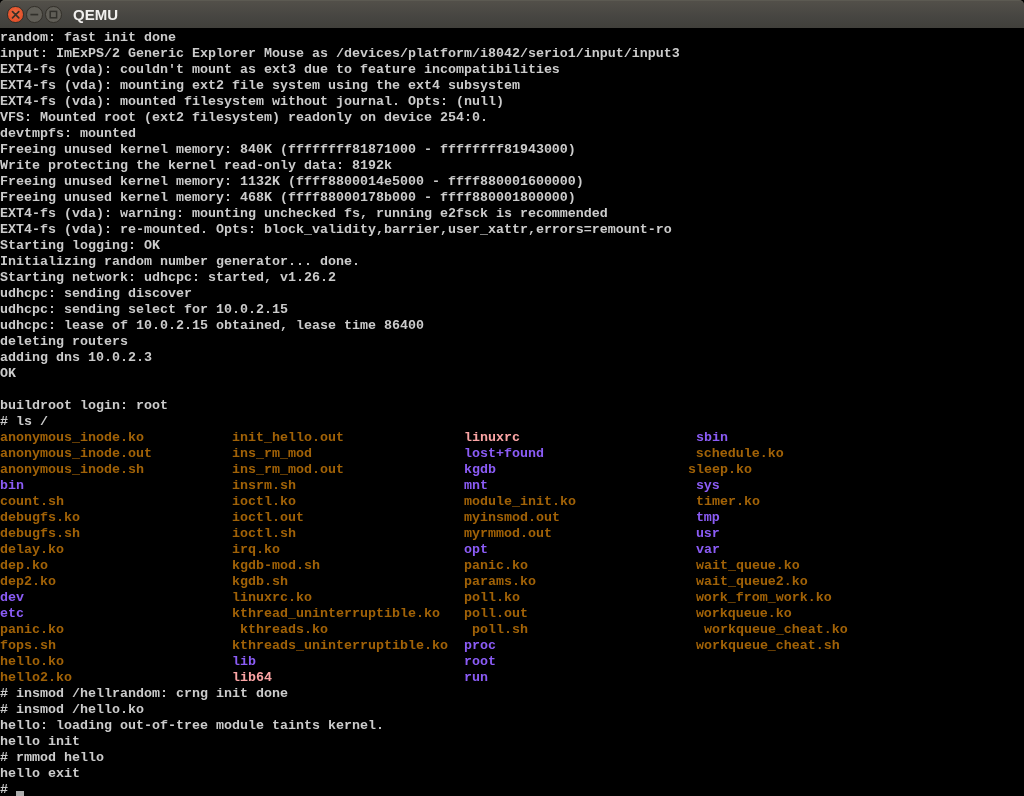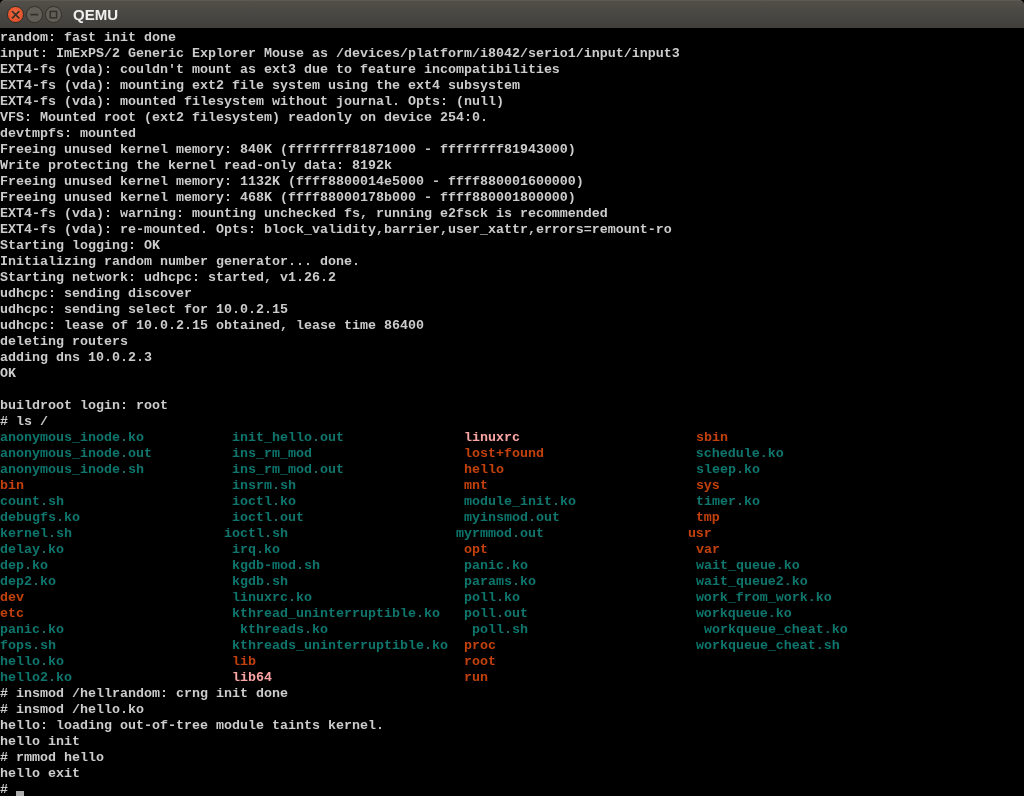--- a/index.html
+++ b/index.html
@@ -12,22 +12,22 @@
   }
   .btn { position:absolute; top:6.2px; width:16.5px; height:16.5px; border-radius:50%; box-sizing:border-box; }
   #term {
     position:absolute; left:0; top:28px; width:1024px; height:702px;
     margin:0; background:#000; padding-top:2px; box-sizing:border-box;
     font-family:"Liberation Mono", monospace;
     font-size:13.331px; line-height:16px; font-weight:bold;
     color:#cccccc; white-space:pre;
     -webkit-font-smoothing:antialiased;
   }
-  .g { color:#0f766e; }
-  .b { color:#c2410c; }
+  .g { color:#a16207; }
+  .b { color:#8b5cf6; }
   .c { color:#fca5a5; }
   #cursor { position:absolute; left:16px; top:791px; width:8px; height:5px; background:#ababab; }
 </style>
 </head>
 <body>
 <div id="titlebar">
   <div class="btn" style="left:7.3px; background:radial-gradient(circle at 50% 42%, #ed6c42 0%, #e4562f 55%, #db4722 100%); border:1.5px solid #322f29;"></div>
   <div class="btn" style="left:26.1px; background:#605e57; border:1.5px solid #322f29;"></div>
   <div class="btn" style="left:45.1px; background:#605e57; border:1.5px solid #322f29;"></div>
   <svg width="1024" height="28" style="position:absolute;left:0;top:0" viewBox="0 0 1024 28">
@@ -57,25 +57,25 @@
 udhcpc: sending select for 10.0.2.15
 udhcpc: lease of 10.0.2.15 obtained, lease time 86400
 deleting routers
 adding dns 10.0.2.3
 OK
 
 buildroot login: root
 # ls /
 <span class="g">anonymous_inode.ko</span>           <span class="g">init_hello.out</span>               <span class="c">linuxrc</span>                      <span class="b">sbin</span>
 <span class="g">anonymous_inode.out</span>          <span class="g">ins_rm_mod</span>                   <span class="b">lost+found</span>                   <span class="g">schedule.ko</span>
-<span class="g">anonymous_inode.sh</span>           <span class="g">ins_rm_mod.out</span>               <span class="b">hello</span>                        <span class="g">sleep.ko</span>
+<span class="g">anonymous_inode.sh</span>           <span class="g">ins_rm_mod.out</span>               <span class="b">kgdb</span>                        <span class="g">sleep.ko</span>
 <span class="b">bin</span>                          <span class="g">insrm.sh</span>                     <span class="b">mnt</span>                          <span class="b">sys</span>
 <span class="g">count.sh</span>                     <span class="g">ioctl.ko</span>                     <span class="g">module_init.ko</span>               <span class="g">timer.ko</span>
 <span class="g">debugfs.ko</span>                   <span class="g">ioctl.out</span>                    <span class="g">myinsmod.out</span>                 <span class="b">tmp</span>
-<span class="g">kernel.sh</span>                   <span class="g">ioctl.sh</span>                     <span class="g">myrmmod.out</span>                  <span class="b">usr</span>
+<span class="g">debugfs.sh</span>                   <span class="g">ioctl.sh</span>                     <span class="g">myrmmod.out</span>                  <span class="b">usr</span>
 <span class="g">delay.ko</span>                     <span class="g">irq.ko</span>                       <span class="b">opt</span>                          <span class="b">var</span>
 <span class="g">dep.ko</span>                       <span class="g">kgdb-mod.sh</span>                  <span class="g">panic.ko</span>                     <span class="g">wait_queue.ko</span>
 <span class="g">dep2.ko</span>                      <span class="g">kgdb.sh</span>                      <span class="g">params.ko</span>                    <span class="g">wait_queue2.ko</span>
 <span class="b">dev</span>                          <span class="g">linuxrc.ko</span>                   <span class="g">poll.ko</span>                      <span class="g">work_from_work.ko</span>
 <span class="b">etc</span>                          <span class="g">kthread_uninterruptible.ko</span>   <span class="g">poll.out</span>                     <span class="g">workqueue.ko</span>
 <span class="g">panic.ko</span>                      <span class="g">kthreads.ko</span>                  <span class="g">poll.sh</span>                      <span class="g">workqueue_cheat.ko</span>
 <span class="g">fops.sh</span>                      <span class="g">kthreads_uninterruptible.ko</span>  <span class="b">proc</span>                         <span class="g">workqueue_cheat.sh</span>
 <span class="g">hello.ko</span>                     <span class="b">lib</span>                          <span class="b">root</span>
 <span class="g">hello2.ko</span>                    <span class="c">lib64</span>                        <span class="b">run</span>
 # insmod /hellrandom: crng init done

